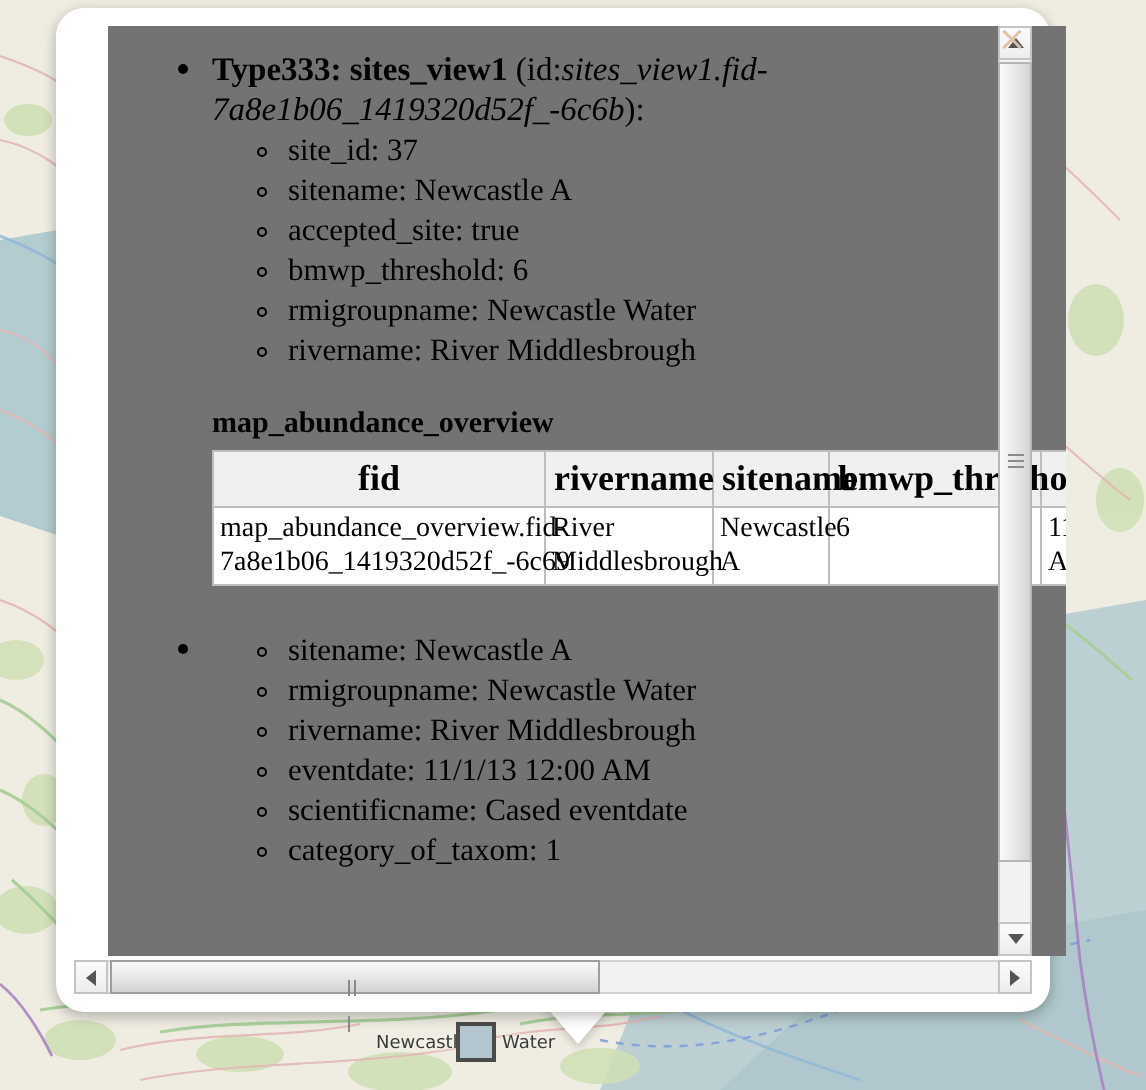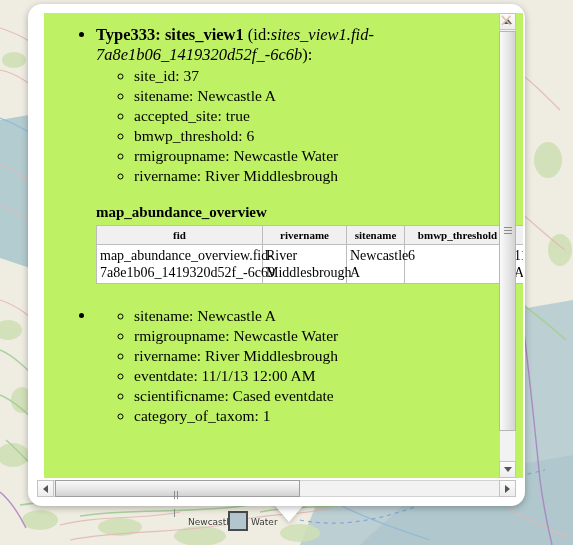--- a/index.html
+++ b/index.html
@@ -67,24 +67,24 @@
     font-size: 17px;
     color: #ddc2a8;
     cursor: pointer;
     z-index: 6;
     user-select: none;
   }
 
   
   #scroll-viewport {
     position: absolute;
-    left: 16px; top: 9px;
+    left: 26px; top: 9px;
     width: 479px; height: 465px;
     overflow: hidden;
-    background: #bef264;
+    background: #737373;
   }
   #scroll-content {
     position: absolute;
     left: 0; top: 0;
     width: 900px;
     padding: 6px 0 0 0;
   }
 
   
   ul.lvl1 {
@@ -129,21 +129,21 @@
   table.data {
     border-collapse: collapse;
     border: 1px solid #bdbdbd;
     table-layout: fixed;
     width: 520px;
     background: #fff;
   }
   table.data th {
     background: #f0f0f0;
     border: 1px solid #bdbdbd;
-    font-size: 11px;
+    font-size: 18px;
     font-weight: bold;
     padding: 3px 4px;
     text-align: center;
     white-space: nowrap;
   }
   table.data td {
     border: 1px solid #bdbdbd;
     font-size: 14px;
     padding: 2px 3px;
     vertical-align: top;

